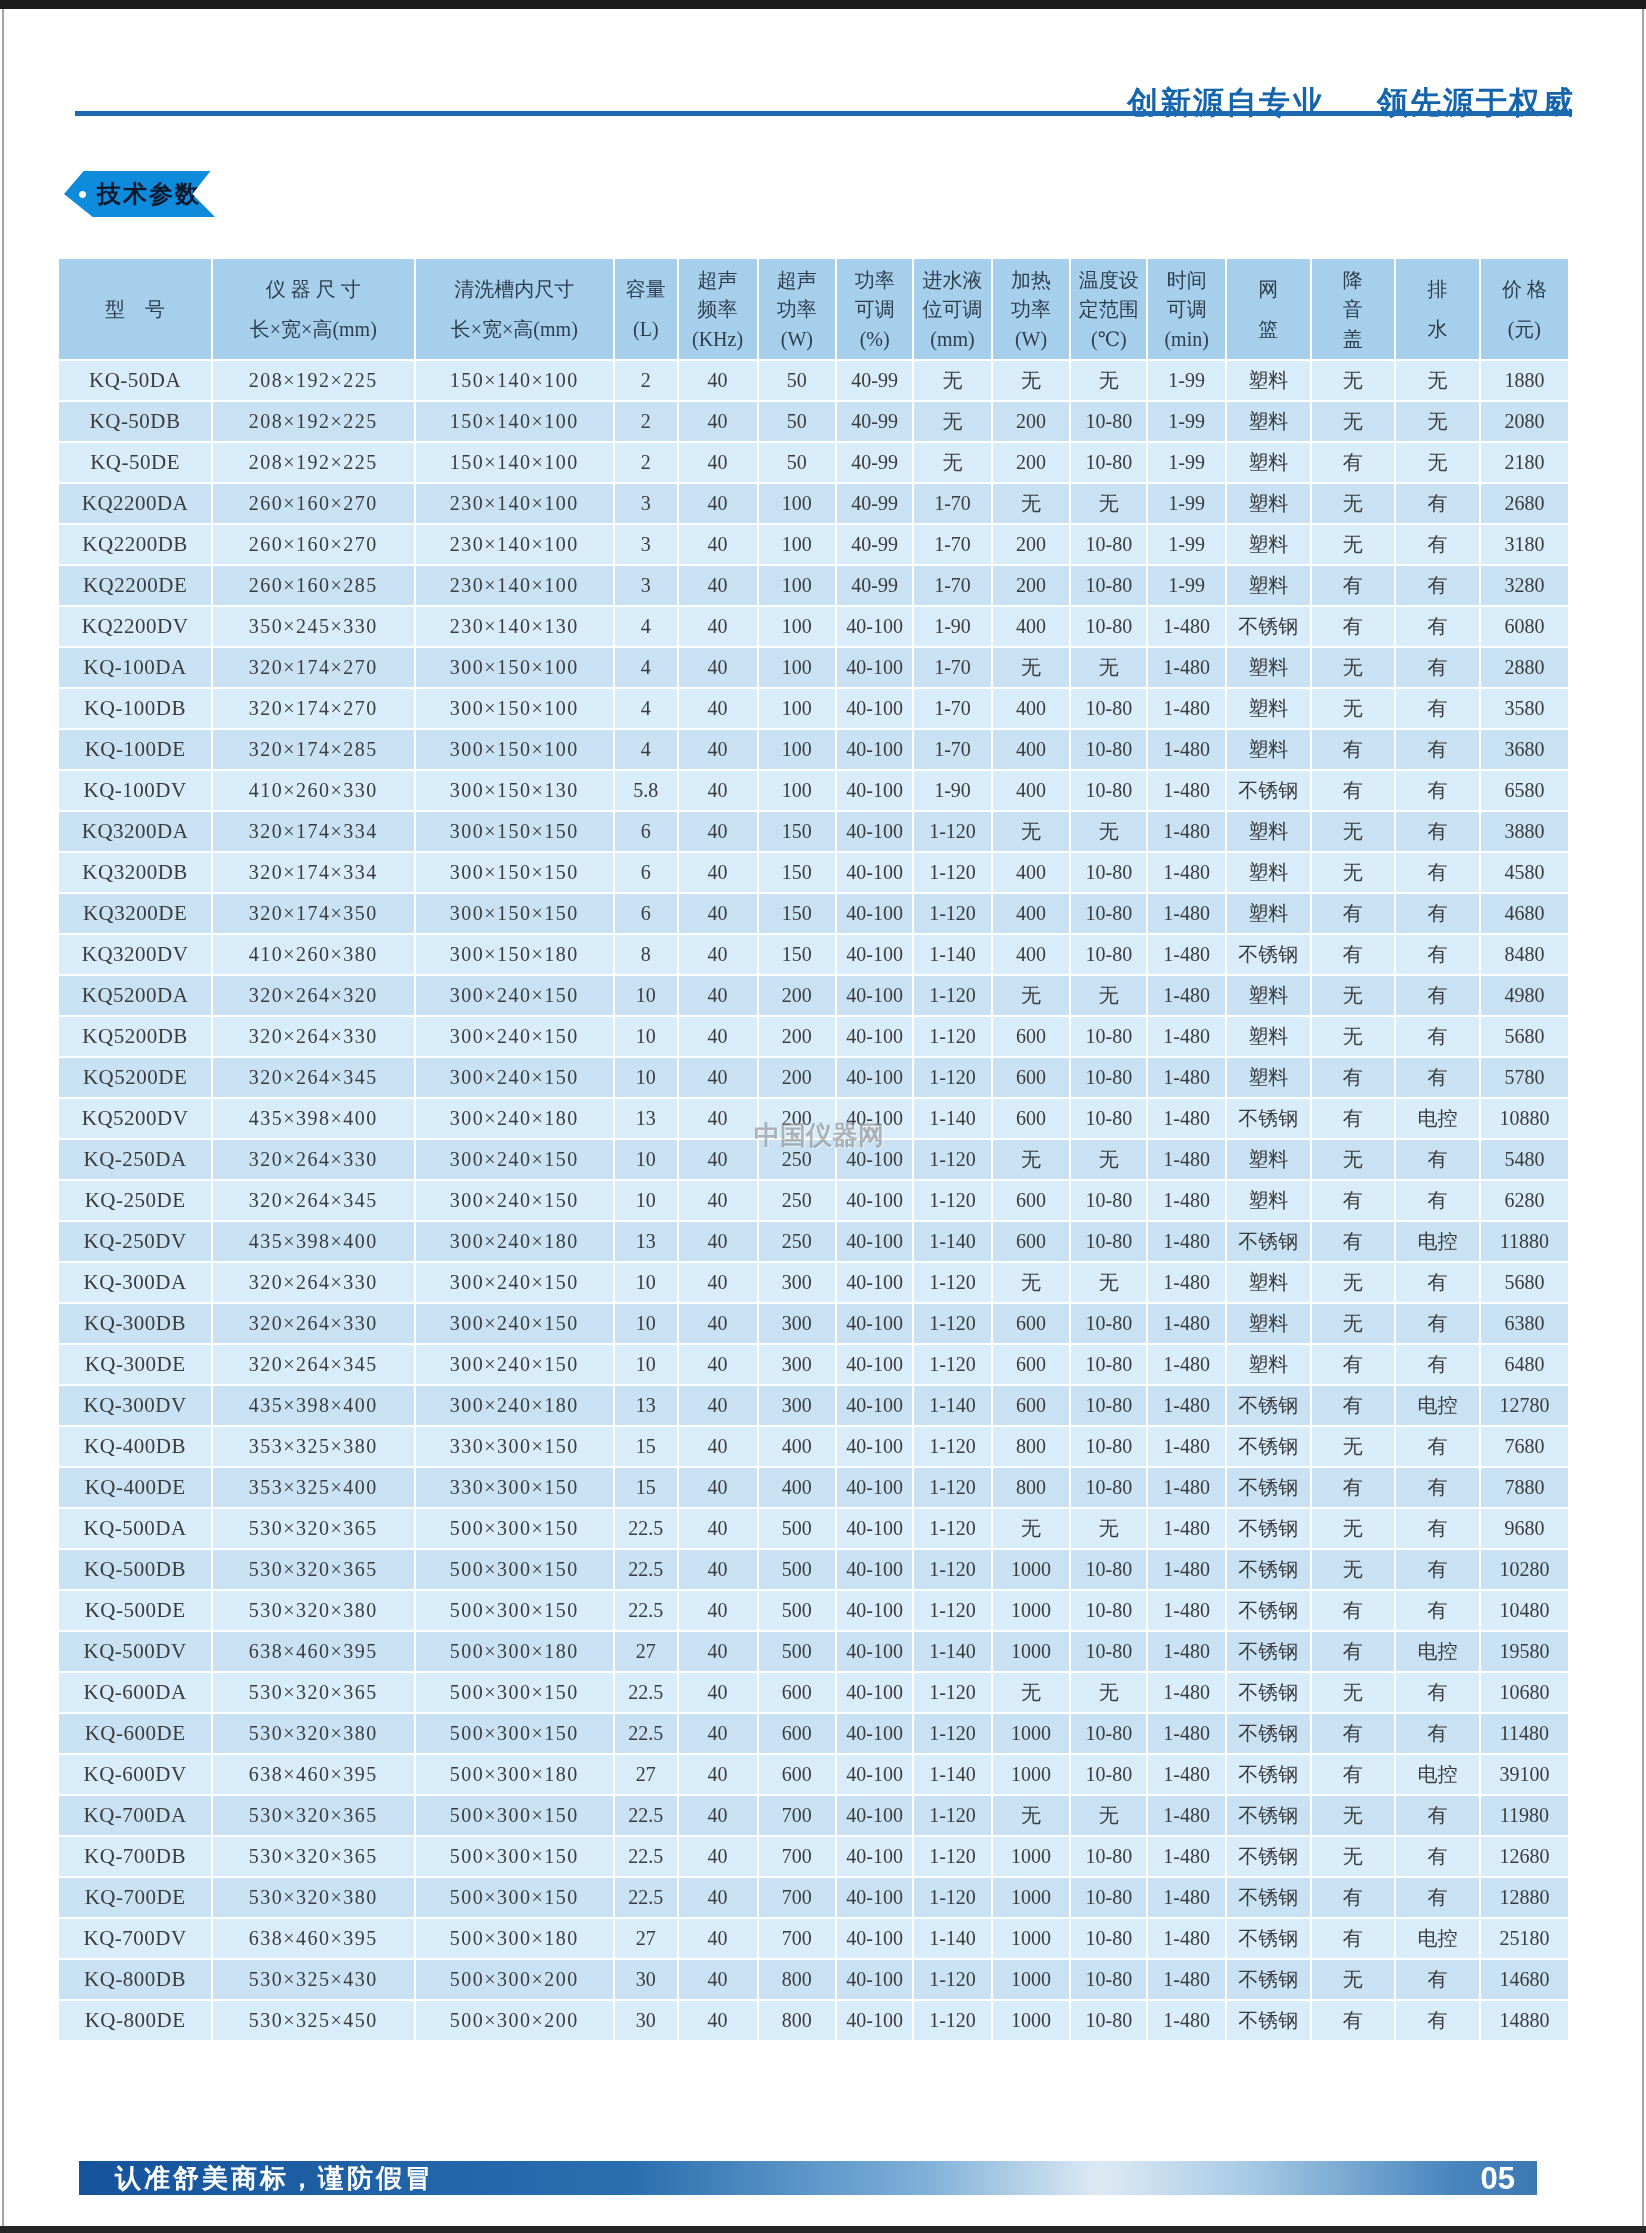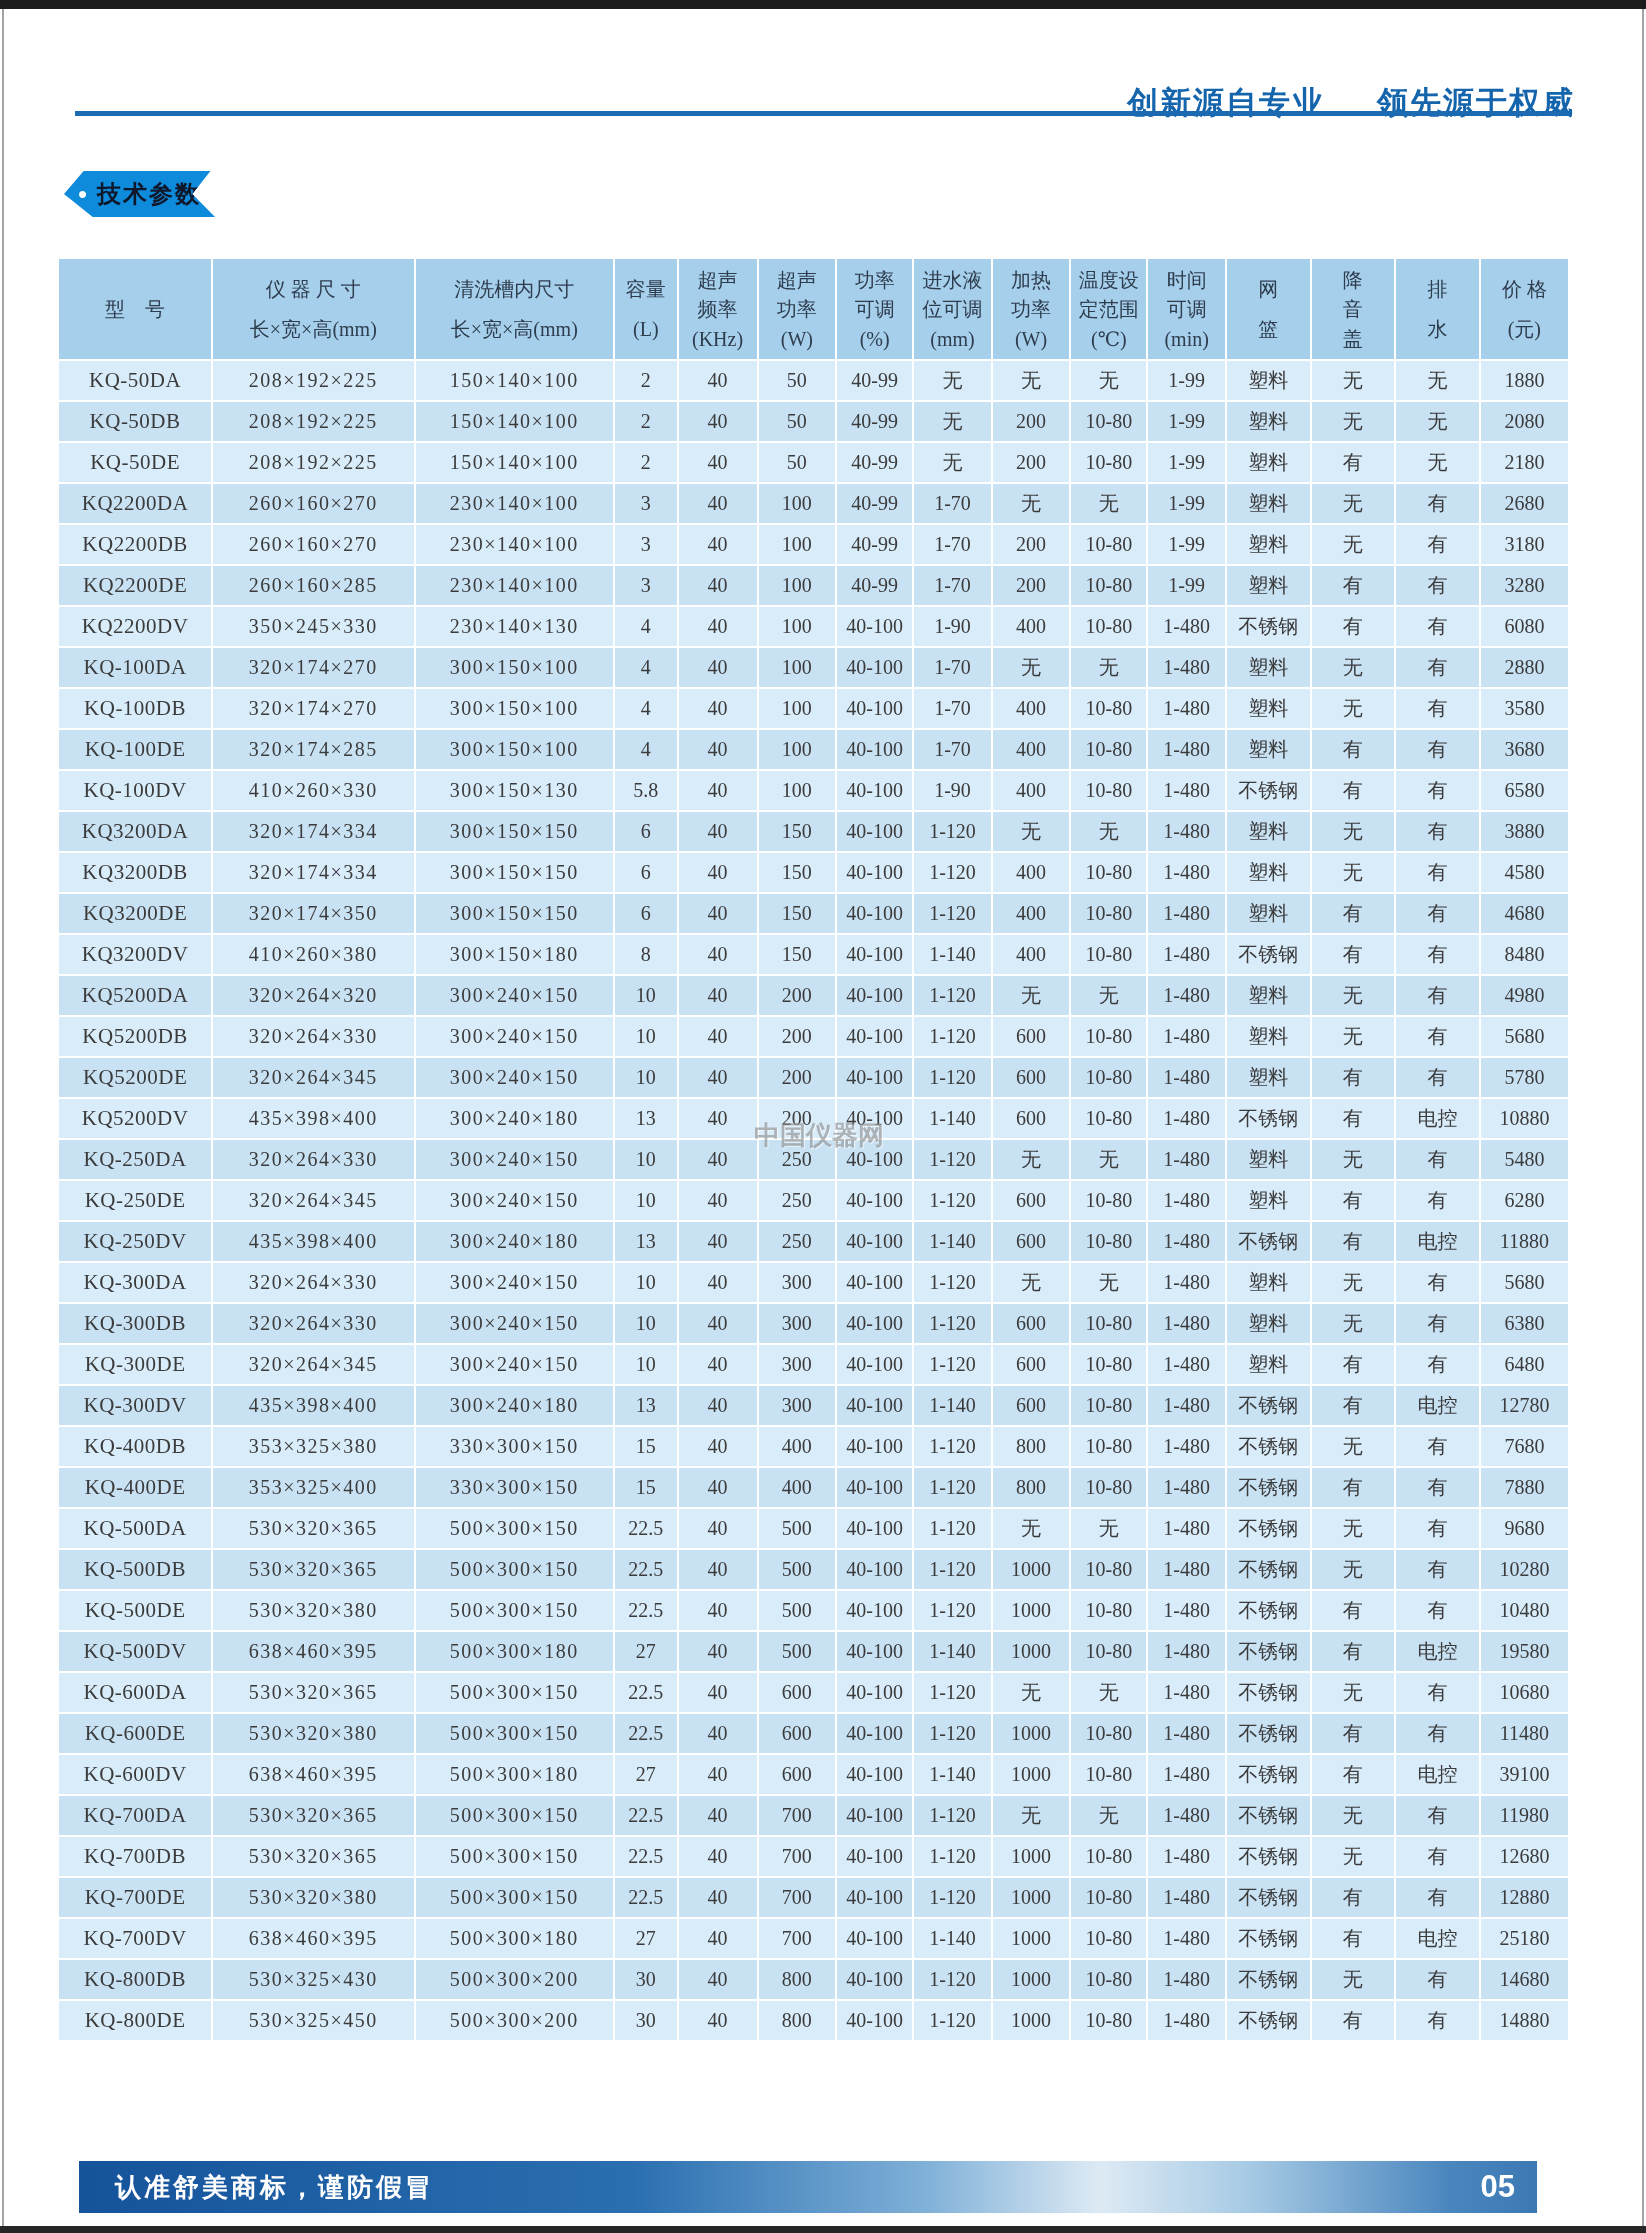--- a/index.html
+++ b/index.html
@@ -33,23 +33,23 @@
   tbody td{height:39px;font-size:20px;color:#3b3b3b;}
   tbody tr:nth-child(odd) td{background:#d9ecfa;}
   tbody tr:nth-child(even) td{background:#c8e2f4;}
   tbody td:nth-child(1){font-size:21px;letter-spacing:0.5px;}
   tbody td:nth-child(2),tbody td:nth-child(3){letter-spacing:1.5px;}
   
   .watermark{position:absolute;left:754px;top:1118px;z-index:5;font-family:"Liberation Sans","DejaVu Sans",sans-serif;
              font-size:26px;font-weight:bold;color:#8f8f8f;opacity:.62;letter-spacing:0px;
              text-shadow:1px 1px 0 #fff;pointer-events:none;}
   
-  .footer-bar{position:absolute;left:79px;top:2161px;width:1458px;height:52px;
+  .footer-bar{position:absolute;left:79px;top:2161px;width:1458px;height:34px;
       background:linear-gradient(90deg,#15539b 0%,#2a6fb0 38%,#7fb0d8 58%,#ddeaf4 70%,#a8cbe5 80%,#4a86be 94%,#3c79b3 100%);
-      display:flex;align-items:center;justify-content:space-between;
+      display:flex;justify-content:space-between;
       font-family:"Liberation Sans","DejaVu Sans",sans-serif;color:#fff;}
   .footer-slogan{font-size:26px;font-weight:bold;letter-spacing:3px;padding-left:36px;white-space:nowrap;}
   .page-number{font-size:31px;font-weight:bold;padding-right:22px;}
 </style>
 </head>
 <body>
 
 <div class="top-bar"></div>
 <div class="edge left"></div>
 <div class="edge right"></div>

